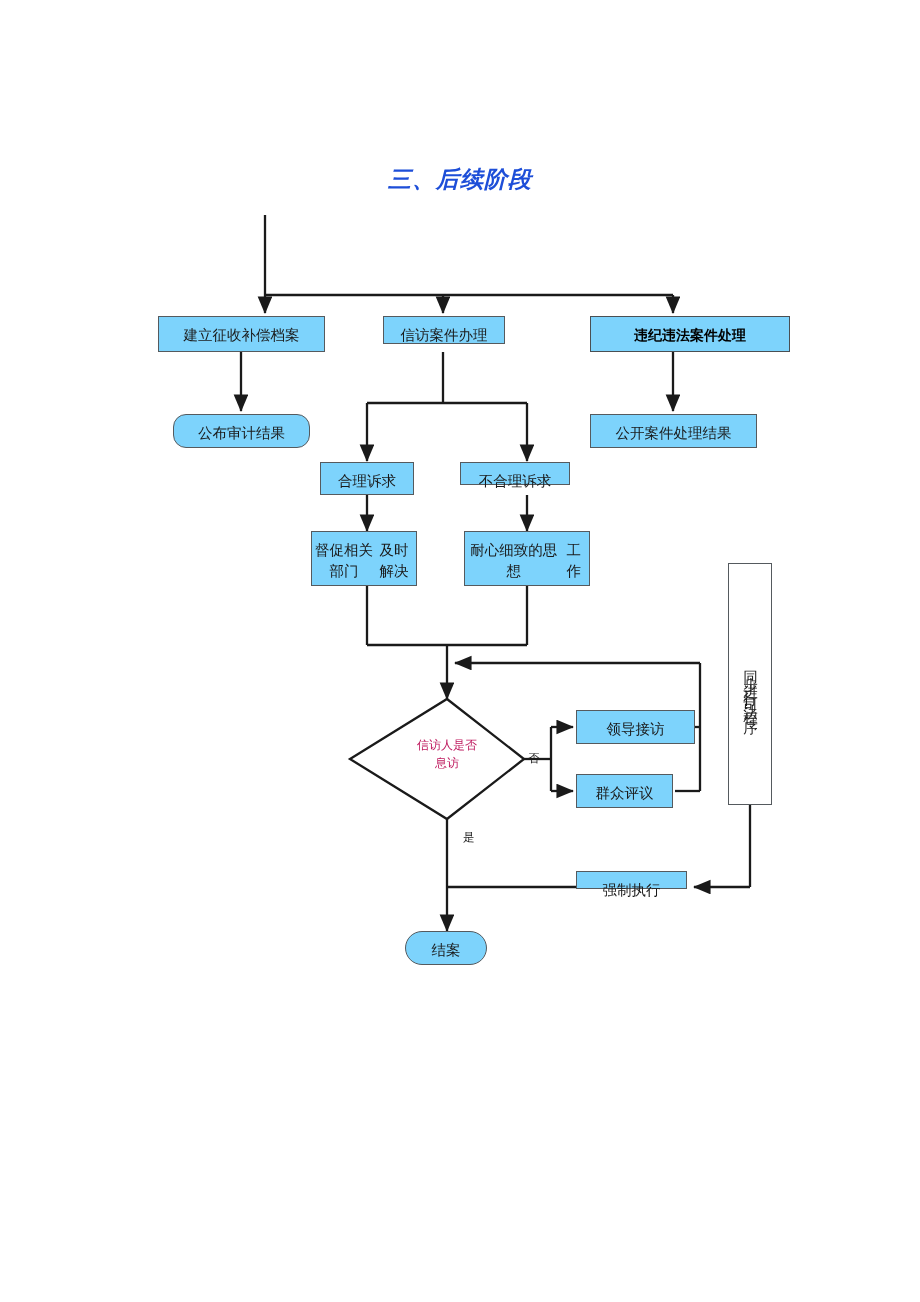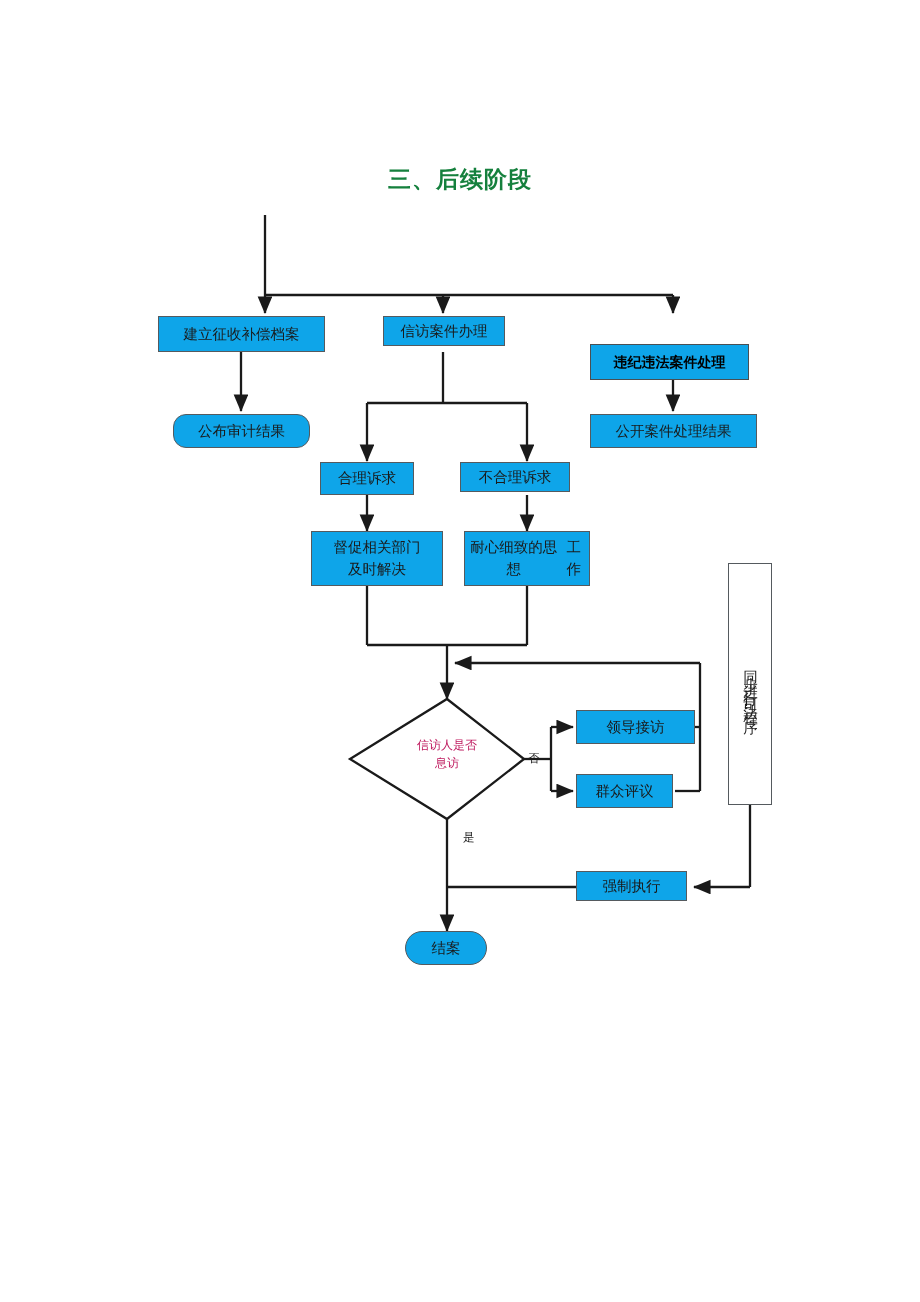--- a/index.html
+++ b/index.html
@@ -21,35 +21,35 @@
   #flow-title {
     position: absolute;
     left: 0;
     top: 164px;
     width: 920px;
     text-align: center;
     font-size: 23px;
     font-weight: bold;
     letter-spacing: 1px;
     font-family: "Liberation Sans", "DejaVu Sans", sans-serif;
-    color: #15803d;
+    color: #1d4ed8;
+    font-style: italic;
   }
   .node {
     position: absolute;
     box-sizing: border-box;
     border: 1.4px solid #555a5e;
-    background: #0ea5e9;
+    background: #7dd3fc;
     display: flex;
-    align-items: center;
     justify-content: center;
     text-align: center;
     font-size: 14.5px;
     line-height: 1.45;
     color: #1a1a1a;
-    padding: 14px 2px;
+    padding: 8px 2px;
   }
   .node.bold {
     border-color: #4a4f53;
     font-weight: bold;
     color: #000;
     font-family: "Liberation Sans", "DejaVu Sans", sans-serif;
     font-size: 14px;
   }
   .node-vertical {
     position: absolute;
@@ -152,41 +152,41 @@
   </svg>
 
   <div class="node" style="left:158px; top:316px; width:167px; height:36px;">
     <span>建立征收补偿档案</span>
   </div>
 
   <div class="node" style="left:383px; top:316px; width:122px; height:28px;">
     <span>信访案件办理</span>
   </div>
 
-  <div class="node bold" style="left:590px; top:316px; width:159px; height:36px;margin-top:28px;">
+  <div class="node bold" style="left:590px; top:316px; width:200px; height:36px;">
     <span>违纪违法案件处理</span>
   </div>
 
   <div class="node" style="left:173px; top:414px; width:137px; height:34px;border-radius:13px;">
     <span>公布审计结果</span>
   </div>
 
   <div class="node" style="left:590px; top:414px; width:167px; height:34px;">
     <span>公开案件处理结果</span>
   </div>
 
   <div class="node" style="left:320px; top:462px; width:94px; height:33px;">
     <span>合理诉求</span>
   </div>
 
   <div class="node" style="left:460px; top:462px; width:110px; height:23px;">
     <span>不合理诉求</span>
   </div>
 
-  <div class="node" style="left:311px; top:531px; width:132px; height:55px; flex-direction:column;">
+  <div class="node" style="left:311px; top:531px; width:106px; height:55px; flex-direction:row;">
     <span>督促相关部门</span>
     <span>及时解决</span>
   </div>
 
   <div class="node" style="left:464px; top:531px; width:126px; height:55px; flex-direction:row;">
     <span>耐心细致的思想</span>
     <span>工作</span>
   </div>
 
   <div class="diamond-label" style="left:382px; top:736px; width:130px;">

